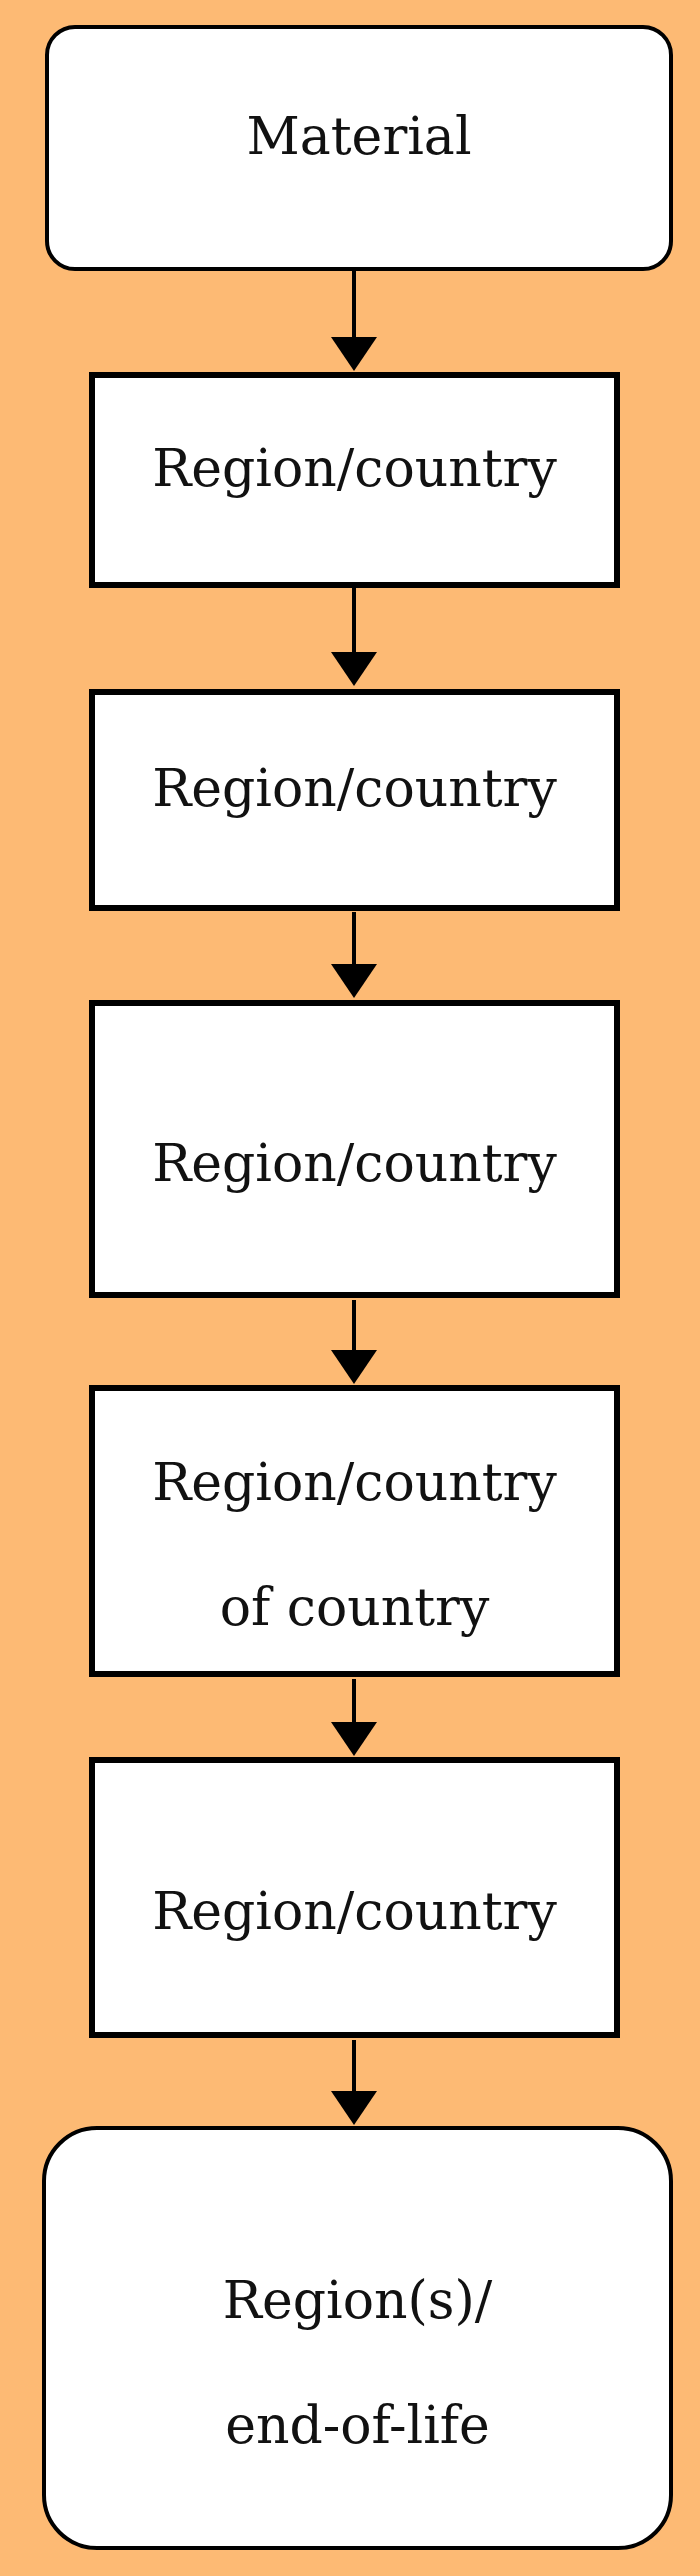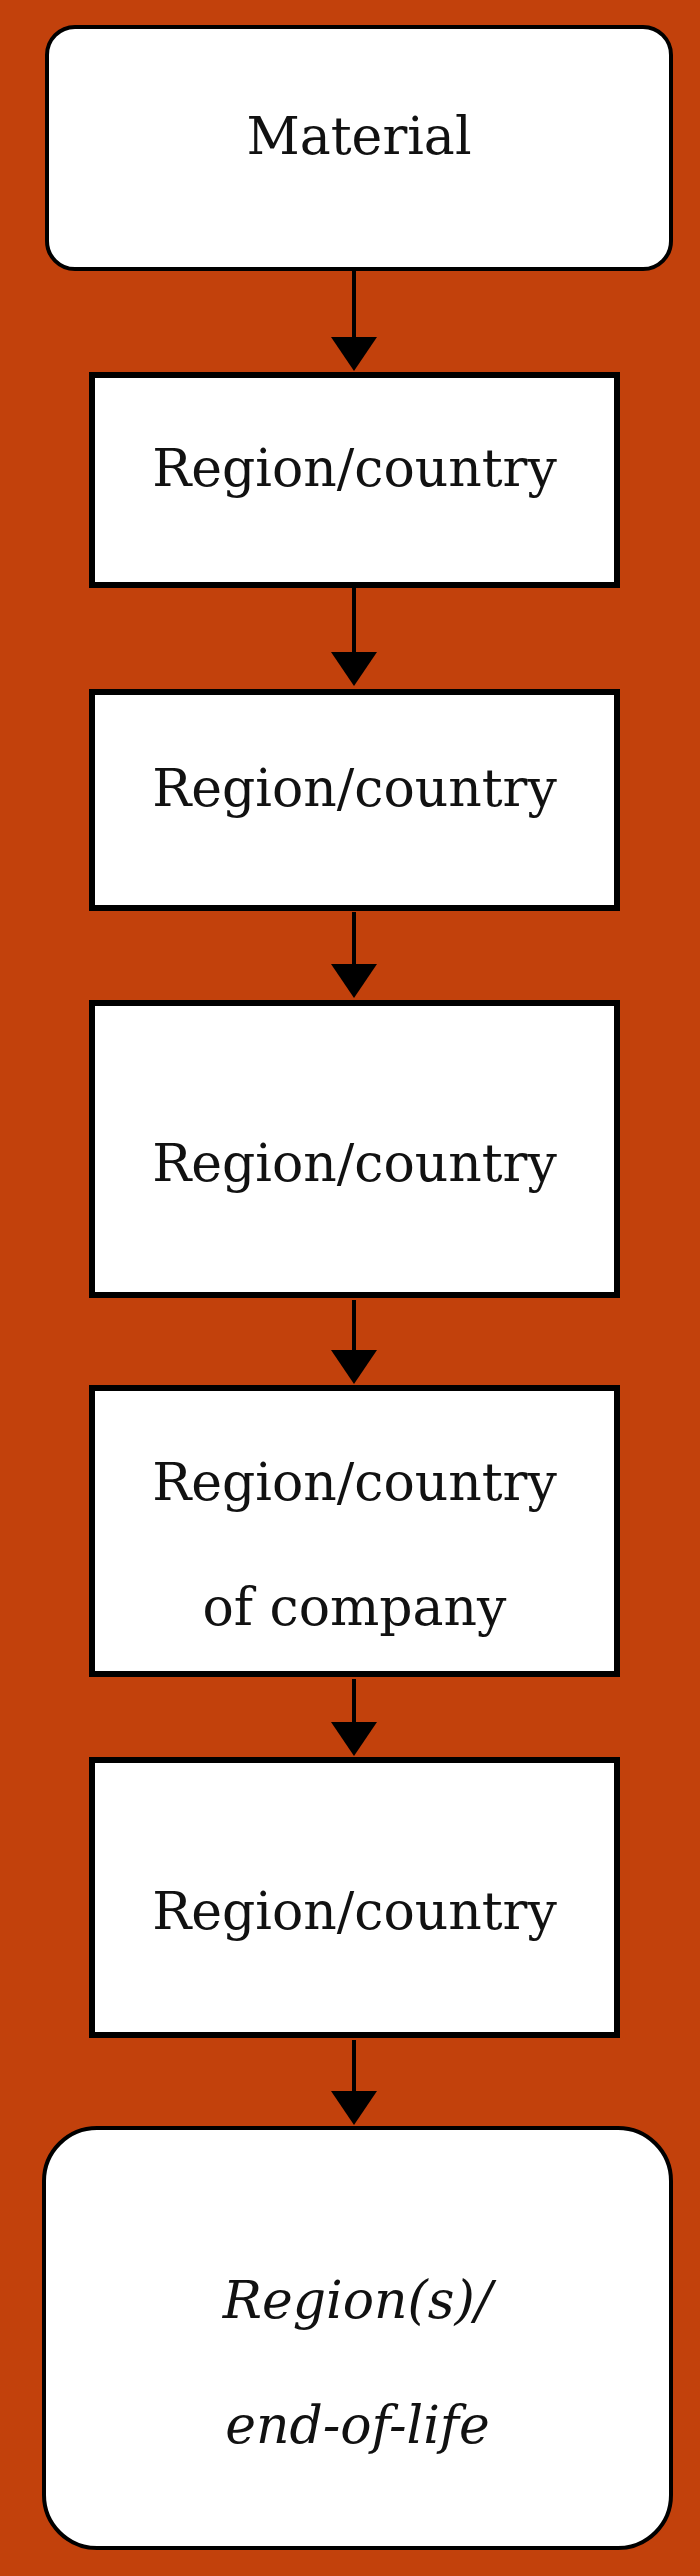--- a/index.html
+++ b/index.html
@@ -4,21 +4,21 @@
 <style>
   html, body {
     margin: 0;
     padding: 0;
     background: #ffffff;
   }
   .canvas {
     position: relative;
     width: 700px;
     height: 2576px;
-    background: #c2410c;
+    background: #fdba74;
     font-family: "DejaVu Serif", "Liberation Serif", serif;
     color: #111111;
     overflow: hidden;
   }
   .node {
     position: absolute;
     box-sizing: border-box;
     background: #ffffff;
     border: 6.2px solid #000000;
     display: flex;
@@ -27,21 +27,20 @@
     justify-content: center;
     text-align: center;
     font-size: 52px;
   }
   .node.rounded {
     border-width: 4.5px;
     border-radius: 30px;
   }
   .node.rounded.big-radius {
     border-radius: 55px;
-    font-style: italic;
   }
   .node .line {
     display: block;
     line-height: 125px;
     white-space: nowrap;
   }
   .node.single {
     padding-bottom: 23px;
   }
   .node.shift-down {
@@ -109,21 +108,21 @@
     <span class="line">Region/country</span>
   </div>
 
   <div class="connector" style="left:331px; top:1300px; height:84px;">
     <div class="stem"></div>
     <div class="head"></div>
   </div>
 
   <div class="node shift-down" style="left:89px; top:1385px; width:531px; height:292px;">
     <span class="line">Region/country</span>
-    <span class="line">of company</span>
+    <span class="line">of country</span>
   </div>
 
   <div class="connector" style="left:331px; top:1679px; height:77px;">
     <div class="stem"></div>
     <div class="head"></div>
   </div>
 
   <div class="node shift-down" style="left:89px; top:1757px; width:531px; height:281px;">
     <span class="line">Region/country</span>
   </div>

